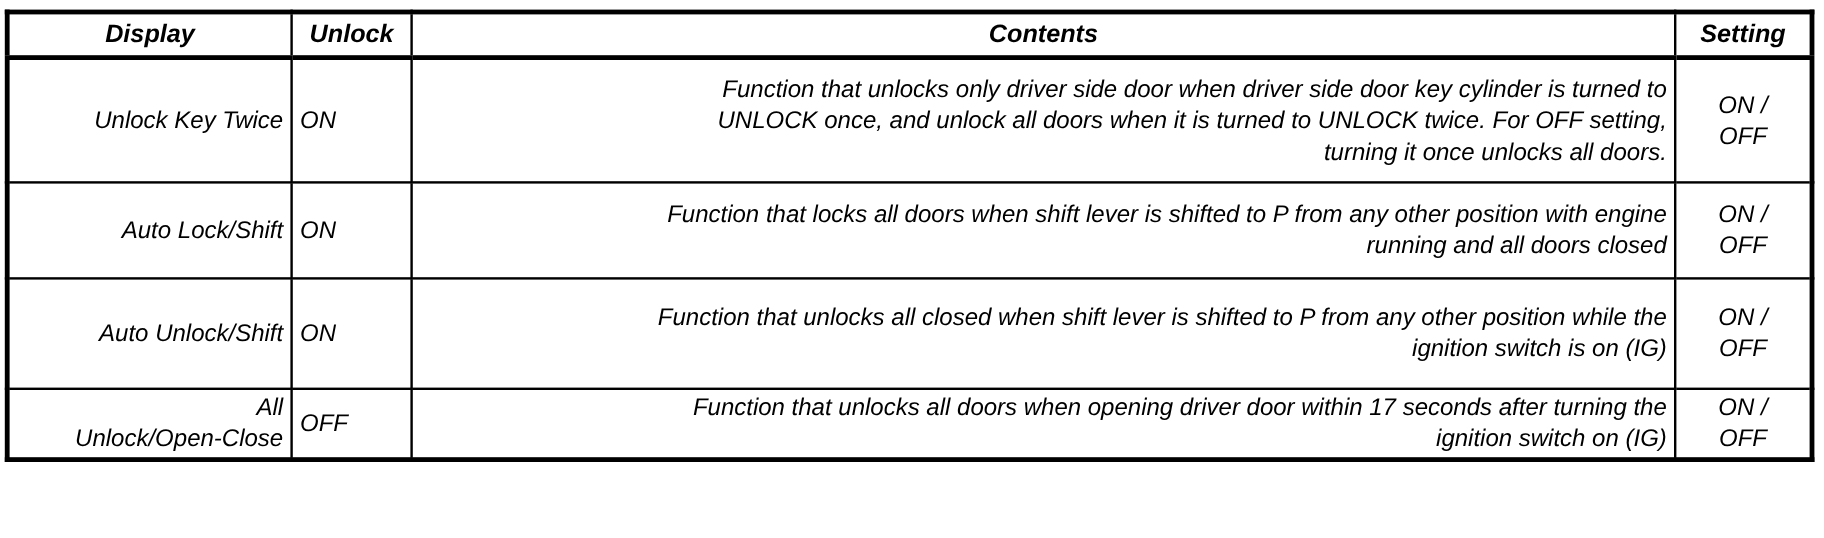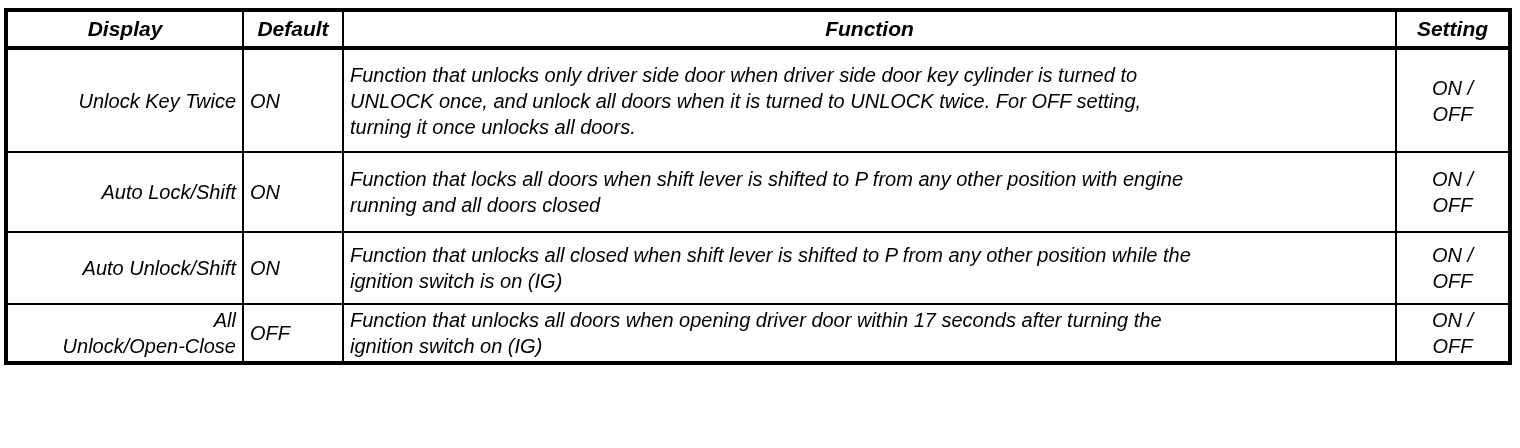--- a/index.html
+++ b/index.html
@@ -38,32 +38,32 @@
   tr.header-row th {
     border-bottom: 4px solid #000000;
     font-weight: bold;
     font-size: 21px;
     text-align: center;
     white-space: pre-line;
   }
   tr.header-row { height: 38px; }
   tr.row-1 { height: 104px; }
   tr.row-2 { height: 80px; }
-  tr.row-3 { height: 72px; }
+  tr.row-3 { height: 92px; }
   tr.row-4 { height: 53px; }
   tr.row-5 { height: 61px; }
   td.cell-display {
     text-align: right;
     white-space: pre-line;
   }
   td.cell-default {
     text-align: left;
   }
   td.cell-contents {
-    text-align: left;
+    text-align: right;
     white-space: pre-line;
     padding-left: 8px;
     padding-right: 4px;
   }
   td.cell-setting {
     text-align: center;
     white-space: pre-line;
   }
 </style>
 </head>
@@ -73,22 +73,22 @@
   <table class="settings-table">
     <colgroup>
       <col style="width:237px">
       <col style="width:100px">
       <col style="width:1053px">
       <col style="width:114px">
     </colgroup>
     <tbody>
         <tr class="header-row">
       <th>Display</th>
-      <th>Default</th>
-      <th>Function</th>
+      <th>Unlock</th>
+      <th>Contents</th>
       <th>Setting</th>
     </tr>
     <tr class="row-1">
       <td class="cell-display">Unlock Key Twice</td>
       <td class="cell-default">ON</td>
       <td class="cell-contents">Function that unlocks only driver side door when driver side door key cylinder is turned to
 UNLOCK once, and unlock all doors when it is turned to UNLOCK twice. For OFF setting,
 turning it once unlocks all doors.</td>
       <td class="cell-setting">ON /
 OFF</td>

